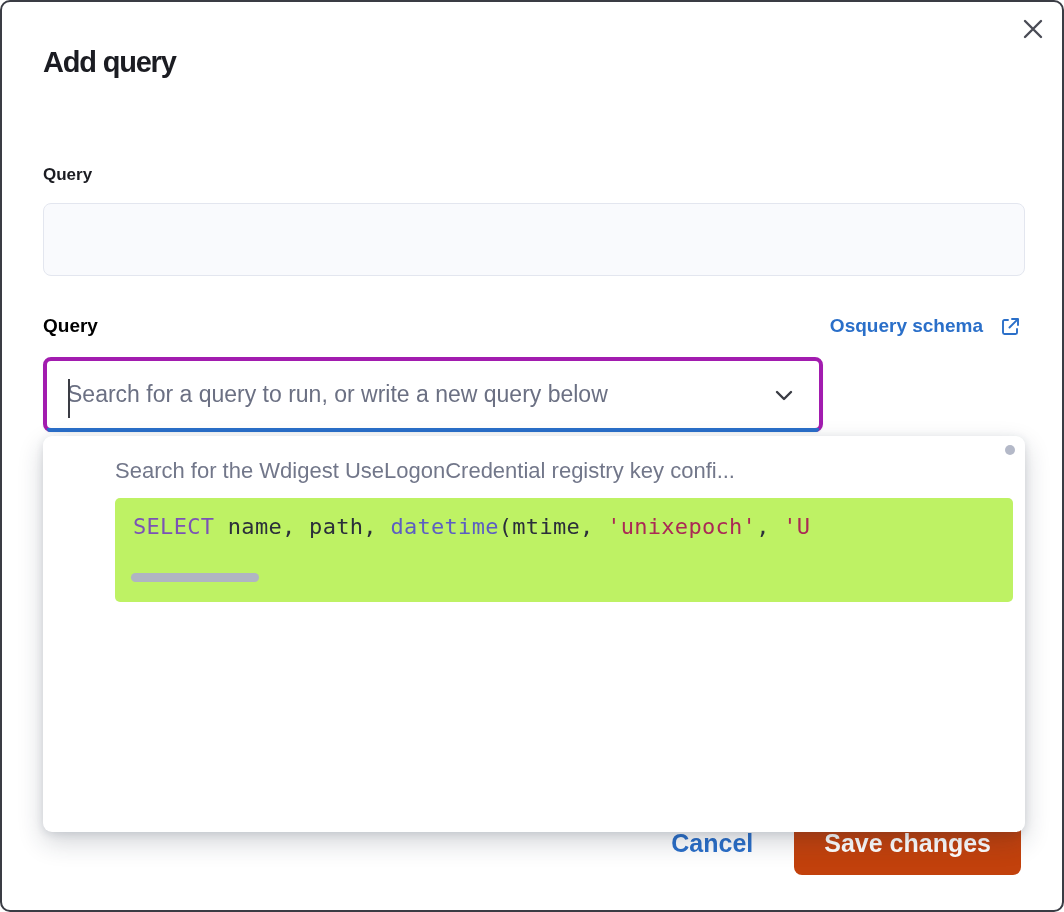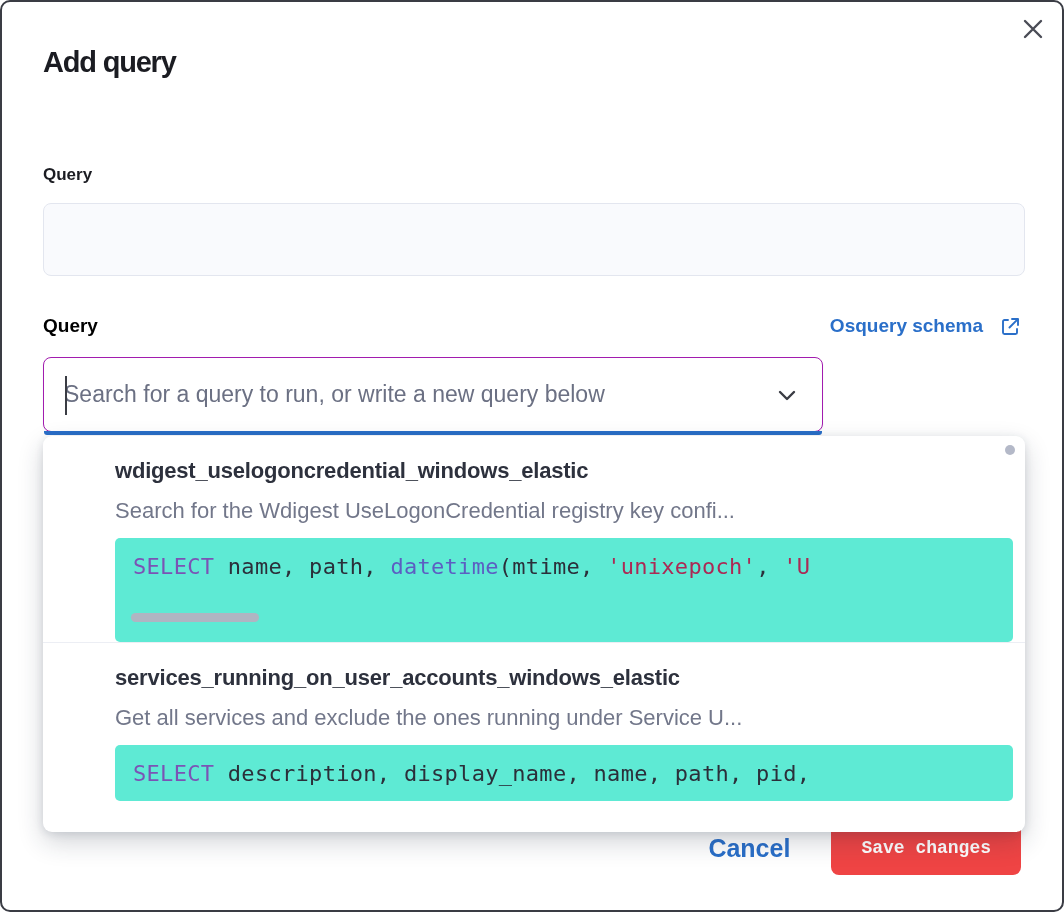--- a/index.html
+++ b/index.html
@@ -90,21 +90,21 @@
     cursor: pointer;
   }
   .schema-link svg { display: block; }
 
   
   .combo {
     position: absolute;
     left: 41px; top: 355px;
     width: 780px; height: 75px;
     background: #ffffff;
-    border: 1px solid #a21caf;
+    border: 4px solid #a21caf;
     border-radius: 8px;
     box-shadow: 0 1px 2px rgba(20,30,60,.06);
     display: flex;
     align-items: center;
     padding: 0 20px;
   }
   .combo::after {
     content: "";
     position: absolute;
     left: 0; right: 0; bottom: -4px;
@@ -166,21 +166,21 @@
   .dd-desc {
     font-size: 22px;
     color: #72778a;
     margin-bottom: 14px;
     white-space: nowrap;
     overflow: hidden;
     padding-right: 40px;
   }
   .dd-code {
     position: relative;
-    background: #5eead4;
+    background: #bef264;
     border-radius: 5px;
     margin-right: 12px;
     padding: 16px 0 14px 18px;
     overflow: hidden;
     height: 104px;
   }
   .dd-code.short { height: 56px; padding-bottom: 0; }
   .code-line {
     font-family: "DejaVu Sans Mono", monospace;
     font-size: 22px;
@@ -212,26 +212,26 @@
   .btn-cancel {
     background: none; border: none;
     font-family: "Liberation Sans", sans-serif;
     font-size: 25px;
     font-weight: 700;
     color: #2a6fc9;
     cursor: pointer;
     padding: 0;
   }
   .btn-save {
-    background: #ef4444;
+    background: #c2410c;
     color: #ffffff;
     border: none;
     border-radius: 8px;
-    font-family: Liberation Mono, monospace;
-    font-size: 18px;
+    font-family: Liberation Sans, sans-serif;
+    font-size: 25px;
     font-weight: 700;
     padding: 17px 30px;
     cursor: pointer;
   }
 </style>
 </head>
 <body>
 
 <div id="root">
 
@@ -264,35 +264,27 @@
       <svg width="26" height="26" viewBox="0 0 26 26">
         <path d="M6 10 L13 17 L20 10" stroke="#3a3c44" stroke-width="2.4" fill="none" stroke-linecap="round" stroke-linejoin="round"></path>
       </svg>
     </span>
   </div>
 
   <div class="dropdown">
     <span class="dd-scroll-dot"></span>
 
     <div class="dd-item">
-      <div class="dd-title">wdigest_uselogoncredential_windows_elastic</div>
       <div class="dd-desc">Search for the Wdigest UseLogonCredential registry key confi...</div>
       <div class="dd-code">
         <div class="code-line"><span class="kw">SELECT</span><span> name, path, </span><span class="fn">datetime</span><span>(mtime, </span><span class="str">'unixepoch'</span><span>, </span><span class="str">'U</span></div>
         <span class="code-scrollbar"></span>
       </div>
     </div>
 
-    <div class="dd-item">
-      <div class="dd-title">services_running_on_user_accounts_windows_elastic</div>
-      <div class="dd-desc">Get all services and exclude the ones running under Service U...</div>
-      <div class="dd-code short">
-        <div class="code-line"><span class="kw">SELECT</span><span> description, display_name, name, path, pid,</span></div>
-      </div>
-    </div>
   </div>
 
   <div class="footer">
     <button class="btn-cancel">Cancel</button>
     <button class="btn-save">Save changes</button>
   </div>
 
 </div>
 
 </body></html>

